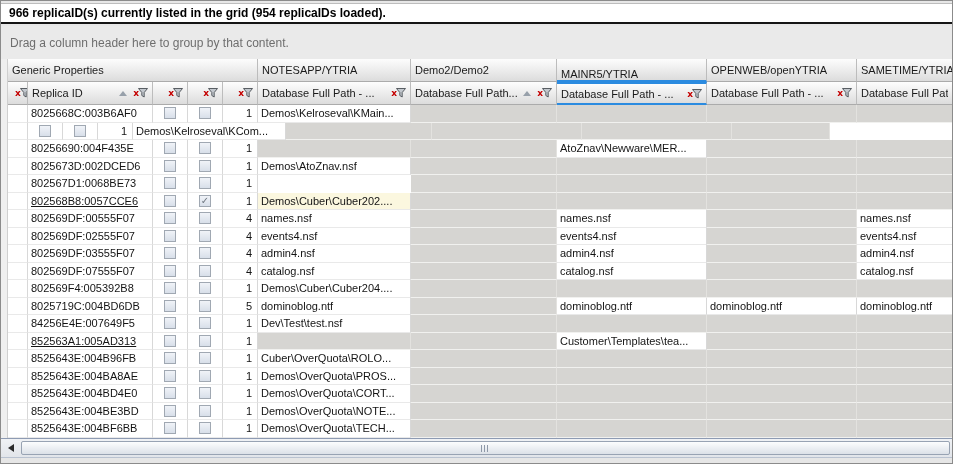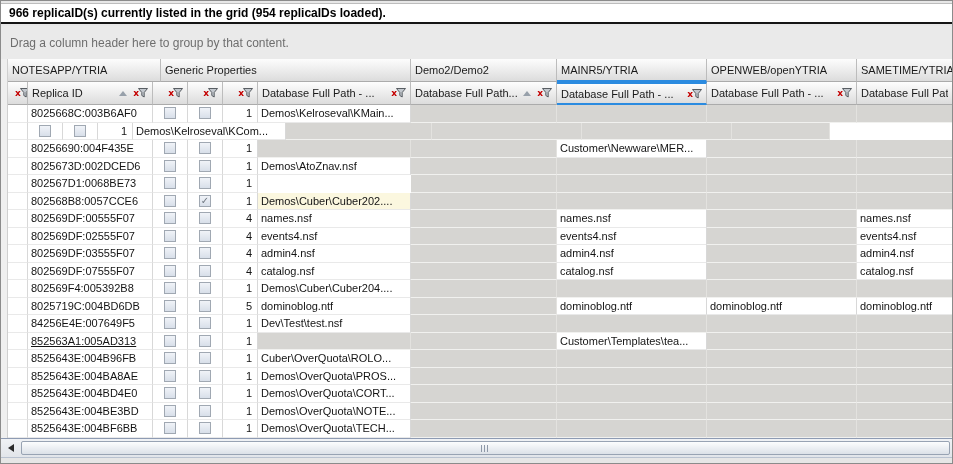--- a/index.html
+++ b/index.html
@@ -109,30 +109,30 @@
   </div>
 
   <div class="group-panel">
     <span>Drag a column header here to group by that content.</span>
   </div>
 
   <div class="grid">
     <div class="left-strip"></div>
     <div class="grid-inner">
       <div class="ghead-row" id="group-row">
+          <div class="gcell" style="width: 250px;">
+            <span>Generic Properties</span>
+          </div>
           <div class="gcell" style="width: 153px;">
             <span>NOTESAPP/YTRIA</span>
           </div>
-          <div class="gcell" style="width: 250px;">
-            <span>Generic Properties</span>
-          </div>
           <div class="gcell" style="width: 146px;">
             <span>Demo2/Demo2</span>
           </div>
-          <div class="gcell sel" style="width: 150px;">
+          <div class="gcell sel" style="width: 150px; align-items: flex-end;">
             <span>MAINR5/YTRIA</span>
           </div>
           <div class="gcell" style="width: 150px;">
             <span>OPENWEB/openYTRIA</span>
           </div>
           <div class="gcell" style="width: 98px;">
             <span>SAMETIME/YTRIA</span>
           </div>
         </div>
       <div class="chead-row" id="col-row">
@@ -266,21 +266,21 @@
             <div class="cell" style="width: 125px;">80256690:004F435E</div>
             <div class="cell cb" style="width: 35px;">
               <span class="checkbox"></span>
             </div>
             <div class="cell cb" style="width: 35px;">
               <span class="checkbox"></span>
             </div>
             <div class="cell num" style="width: 35px;">1</div>
             <div class="cell empty" style="width: 153px;"></div>
             <div class="cell empty" style="width: 146px;"></div>
-            <div class="cell" style="width: 150px;">Customer\Newware\MER...</div>
+            <div class="cell" style="width: 150px;">AtoZnav\Newware\MER...</div>
             <div class="cell empty" style="width: 150px;"></div>
             <div class="cell empty" style="width: 98px;"></div>
           </div>
           <div class="row">
             <div class="cell" style="width: 20px;"></div>
             <div class="cell" style="width: 125px;">8025673D:002DCED6</div>
             <div class="cell cb" style="width: 35px;">
               <span class="checkbox"></span>
             </div>
             <div class="cell cb" style="width: 35px;">
@@ -304,21 +304,21 @@
             </div>
             <div class="cell num" style="width: 35px;">1</div>
             <div class="cell" style="width: 153px; margin-top: 48px;">Demos\DOMCOUNT.NSF</div>
             <div class="cell empty" style="width: 146px;"></div>
             <div class="cell empty" style="width: 150px;"></div>
             <div class="cell empty" style="width: 150px;"></div>
             <div class="cell empty" style="width: 98px;"></div>
           </div>
           <div class="row">
             <div class="cell" style="width: 20px;"></div>
-            <div class="cell" style="width: 125px;">802568B8:0057CCE6</div>
+            <div class="cell" style="width: 125px; text-decoration: underline;">802568B8:0057CCE6</div>
             <div class="cell cb" style="width: 35px;">
               <span class="checkbox"></span>
             </div>
             <div class="cell cb" style="width: 35px;">
               <span class="checkbox">✓</span>
             </div>
             <div class="cell num" style="width: 35px;">1</div>
             <div class="cell hl" style="width: 153px;">Demos\Cuber\Cuber202....</div>
             <div class="cell empty" style="width: 146px;"></div>
             <div class="cell empty" style="width: 150px;"></div>

